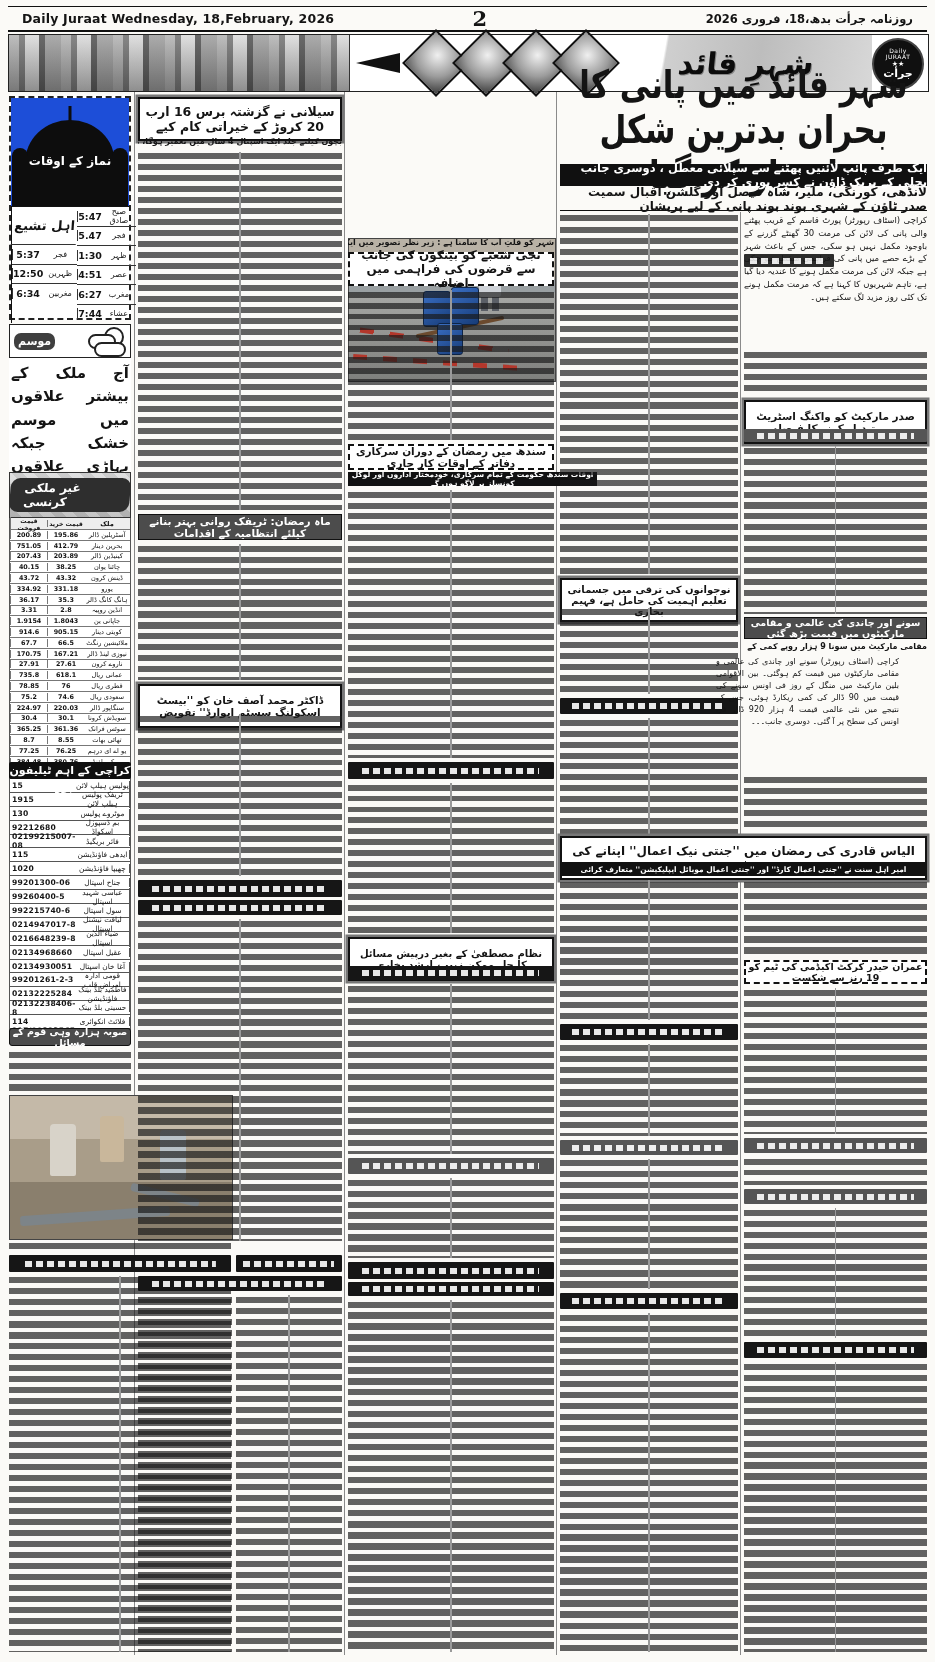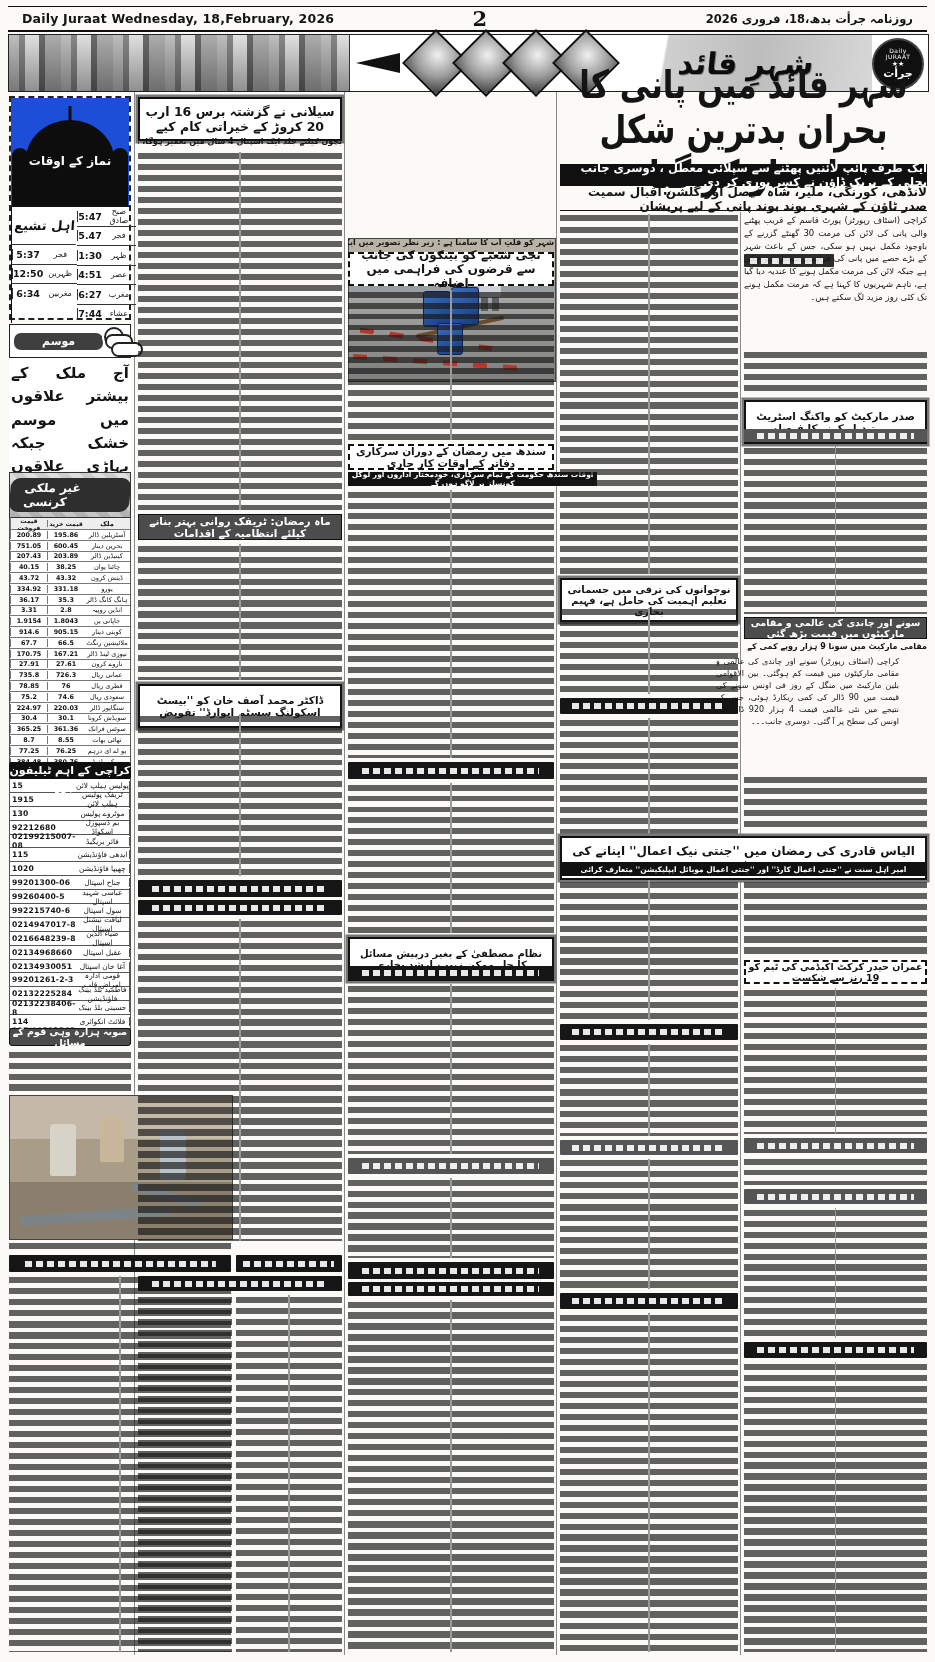--- a/index.html
+++ b/index.html
@@ -42,21 +42,21 @@
   .ptcol{flex:1;}
   .prow{display:flex;height:18.5px;border-bottom:1px solid #333;font-size:9px;align-items:center;}
   .prow:last-child{border-bottom:none;}
   .prow .ptime{flex:1;text-align:center;font-weight:bold;border-left:1px solid #333;font-size:9.5px;}
   .prow .pname{width:34px;text-align:center;direction:rtl;font-size:8px;}
   #shia{border-left:1.5px solid #111;}
   #shiahead{height:37px;border-bottom:1px solid #333;display:flex;align-items:center;justify-content:center;font-weight:bold;font-size:13px;transform:skewX(-4deg);}
   
   #weather{background:#fff;}
   #wxhead{display:flex;align-items:center;justify-content:space-between;border:1.5px solid #222;padding:2px 4px;height:34px;box-sizing:border-box;}
-  #wxbadge{background:#3f3f3f;color:#fff;border-radius:7px;padding:2px 28px;font-size:11px;font-weight:bold;}
+  #wxbadge{background:#3f3f3f;color:#fff;border-radius:7px;padding:2px 4px;font-size:11px;font-weight:bold;}
   .wxicon{position:relative;width:40px;height:28px;}
   .wxicon .sun{position:absolute;right:2px;top:0;width:16px;height:16px;border-radius:50%;background:#fff;border:2px solid #222;box-shadow:0 0 0 2px #fff;}
   .wxicon .ray{position:absolute;right:-1px;top:-2px;width:22px;height:22px;background:repeating-conic-gradient(#222 0 8deg,transparent 8deg 45deg);border-radius:50%;z-index:-1;}
   .wxicon .cl1,.wxicon .cl2{position:absolute;background:#fff;border:2px solid #222;border-radius:12px;}
   .wxicon .cl1{left:2px;top:7px;width:24px;height:11px;}
   .wxicon .cl2{left:8px;top:15px;width:28px;height:11px;}
   #wxtext{font-size:15px;line-height:1.55;font-weight:bold;text-align:justify;padding:4px 2px;}
   .sunline{font-size:9px;font-weight:bold;border-top:1px dotted #555;padding:2px 1px;direction:rtl;}
   
   #curhead{height:44px;border:1.5px solid #333;background:
@@ -240,21 +240,21 @@
       <div>
 
           <div class="crow">
             <span class="c1">200.89</span>
             <span class="c2">195.86</span>
             <span class="c3">آسٹریلین ڈالر</span>
           </div>
 
           <div class="crow">
             <span class="c1">751.05</span>
-            <span class="c2">600.45</span>
+            <span class="c2">412.79</span>
             <span class="c3">بحرین دینار</span>
           </div>
 
           <div class="crow">
             <span class="c1">207.43</span>
             <span class="c2">203.89</span>
             <span class="c3">کینیڈین ڈالر</span>
           </div>
 
           <div class="crow">
@@ -312,21 +312,21 @@
           </div>
 
           <div class="crow">
             <span class="c1">27.91</span>
             <span class="c2">27.61</span>
             <span class="c3">ناروے کرون</span>
           </div>
 
           <div class="crow">
             <span class="c1">735.8</span>
-            <span class="c2">726.3</span>
+            <span class="c2">618.1</span>
             <span class="c3">عمانی ریال</span>
           </div>
 
           <div class="crow">
             <span class="c1">78.85</span>
             <span class="c2">76</span>
             <span class="c3">قطری ریال</span>
           </div>
 
           <div class="crow">

